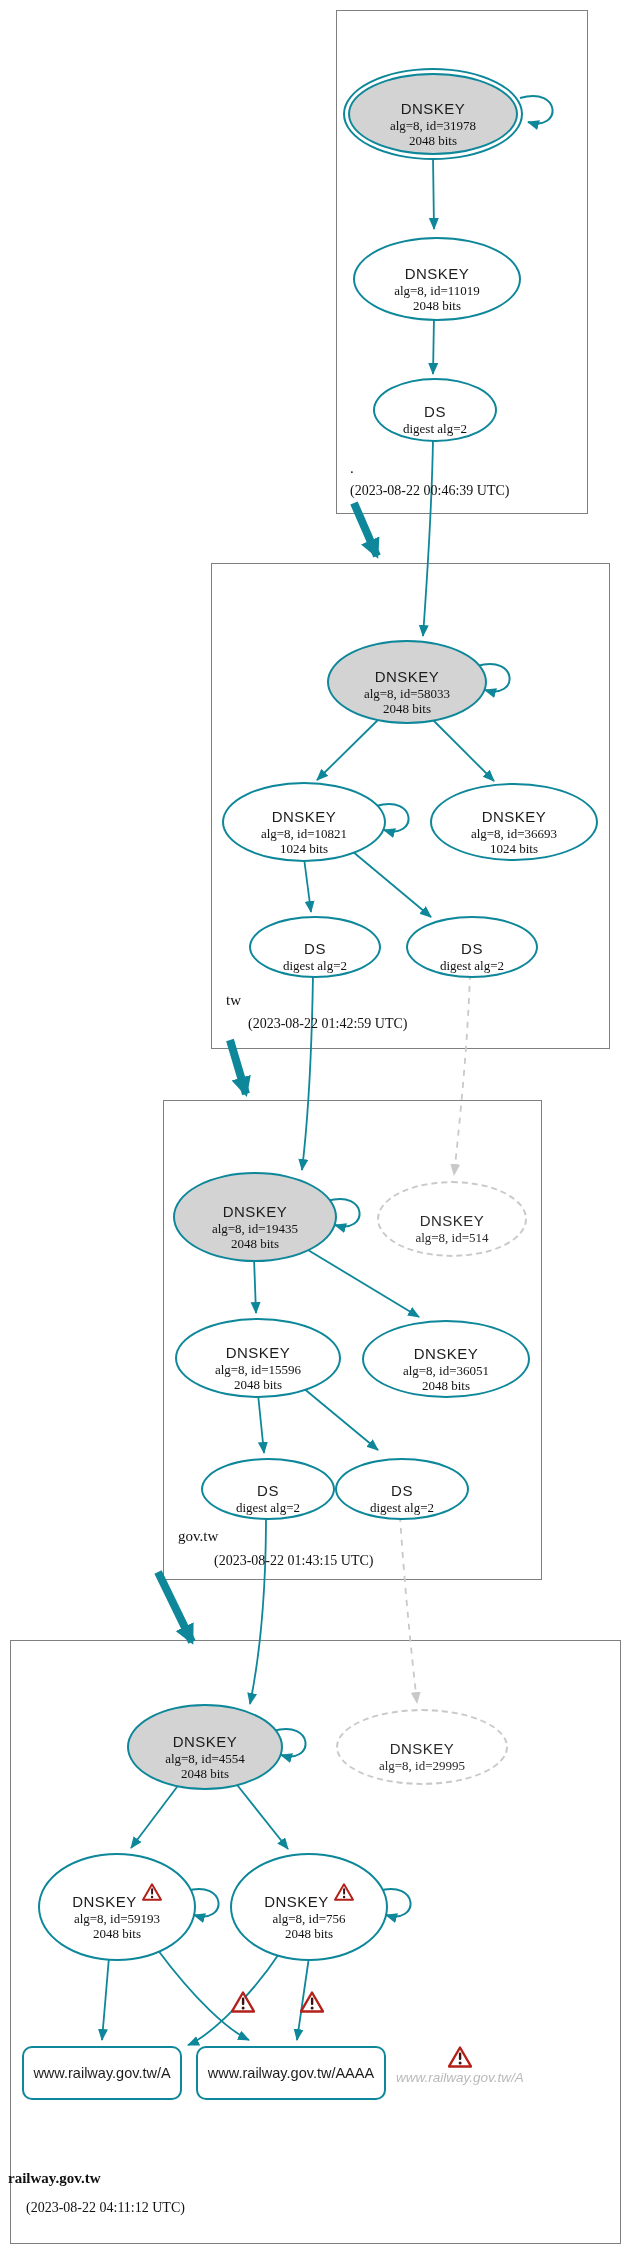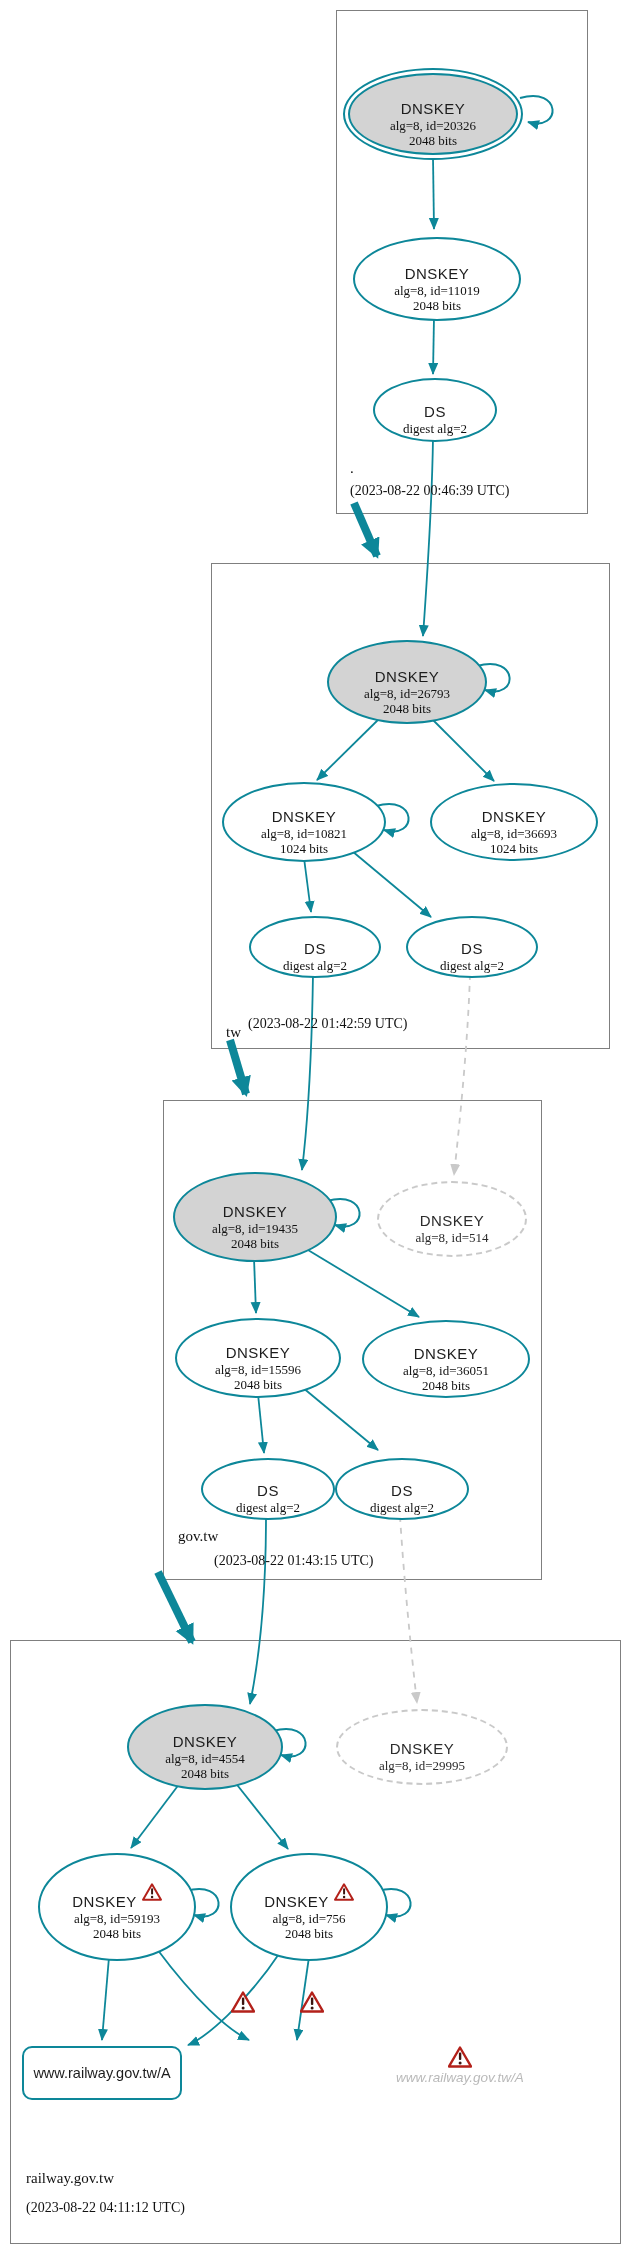--- a/index.html
+++ b/index.html
@@ -85,59 +85,59 @@
     <path d="M 186,1891 C 228,1879 228,1925 194,1915" fill="none" stroke="#0d8799" stroke-width="2" marker-end="url(#arw)"></path>
     <path d="M 378,1891 C 420,1879 420,1925 386,1915" fill="none" stroke="#0d8799" stroke-width="2" marker-end="url(#arw)"></path>
     <path d="M 109,1957 L 102,2040" fill="none" stroke="#0d8799" stroke-width="1.8" marker-end="url(#arw)"></path>
     <path d="M 157,1949 C 195,2000 228,2030 249,2040" fill="none" stroke="#0d8799" stroke-width="1.8" marker-end="url(#arw)"></path>
     <path d="M 281,1951 C 245,2005 205,2038 188,2045" fill="none" stroke="#0d8799" stroke-width="1.8" marker-end="url(#arw)"></path>
     <path d="M 309,1957 L 297,2040" fill="none" stroke="#0d8799" stroke-width="1.8" marker-end="url(#arw)"></path>
   </svg>
 
   <div class="node ellipse double" style="left:343px;top:68px;width:176px;height:88px;">
     <div class="t1">DNSKEY</div>
-    <div class="t2">alg=8, id=20326</div>
+    <div class="t2">alg=8, id=31978</div>
     <div class="t3">2048 bits</div>
   </div>
   <div class="node ellipse" style="left:353px;top:237px;width:164px;height:80px;">
     <div class="t1">DNSKEY</div>
     <div class="t2">alg=8, id=11019</div>
     <div class="t3">2048 bits</div>
   </div>
   <div class="node ellipse" style="left:373px;top:378px;width:120px;height:60px;">
     <div class="t1">DS</div>
     <div class="t2">digest alg=2</div>
   </div>
   <div class="zlabel" style="left:350px;top:460px;">.</div>
   <div class="zts" style="left:350px;top:483px;">(2023-08-22 00:46:39 UTC)</div>
 
   <div class="node ellipse grayfill" style="left:327px;top:640px;width:156px;height:80px;">
     <div class="t1">DNSKEY</div>
-    <div class="t2">alg=8, id=26793</div>
+    <div class="t2">alg=8, id=58033</div>
     <div class="t3">2048 bits</div>
   </div>
   <div class="node ellipse" style="left:222px;top:782px;width:160px;height:76px;">
     <div class="t1">DNSKEY</div>
     <div class="t2">alg=8, id=10821</div>
     <div class="t3">1024 bits</div>
   </div>
   <div class="node ellipse" style="left:430px;top:783px;width:164px;height:74px;">
     <div class="t1">DNSKEY</div>
     <div class="t2">alg=8, id=36693</div>
     <div class="t3">1024 bits</div>
   </div>
   <div class="node ellipse" style="left:249px;top:916px;width:128px;height:58px;">
     <div class="t1">DS</div>
     <div class="t2">digest alg=2</div>
   </div>
   <div class="node ellipse" style="left:406px;top:916px;width:128px;height:58px;">
     <div class="t1">DS</div>
     <div class="t2">digest alg=2</div>
   </div>
-  <div class="zlabel" style="left:226px;top:992px;margin-top:32px;">tw</div>
+  <div class="zlabel" style="left:226px;top:992px;">tw</div>
   <div class="zts" style="left:226px;top:1016px;margin-left:22px;">(2023-08-22 01:42:59 UTC)</div>
 
   <div class="node ellipse grayfill" style="left:173px;top:1172px;width:160px;height:86px;">
     <div class="t1">DNSKEY</div>
     <div class="t2">alg=8, id=19435</div>
     <div class="t3">2048 bits</div>
   </div>
   <div class="node dashed" style="left:377px;top:1181px;width:146px;height:72px;border-radius:50%;">
     <div class="t1">DNSKEY</div>
     <div class="t2">alg=8, id=514</div>
@@ -210,26 +210,29 @@
     <svg viewBox="0 0 24 22" width="24" height="22">
       <path d="M12 1.5 L23 20.5 H1 Z" fill="#fff" stroke="#b3211a" stroke-width="2.4" stroke-linejoin="round"></path>
       <rect x="10.9" y="6.5" width="2.4" height="7.5" rx="1" fill="#3a1410"></rect>
       <circle cx="12.1" cy="17" r="1.5" fill="#3a1410"></circle>
     </svg>
   </div>
 
   <div class="rrbox" style="left:22px;top:2046px;width:156px;height:50px;">
     <span>www.railway.gov.tw/A</span>
   </div>
+  <div class="rrbox" style="left:196px;top:2046px;width:186px;height:50px;">
+    <span>www.railway.gov.tw/AAAA</span>
+  </div>
 
   <div class="rrerr" style="left:390px;top:2046px;width:140px;">
     <svg viewBox="0 0 24 22" width="24" height="22">
       <path d="M12 1.5 L23 20.5 H1 Z" fill="#fff" stroke="#b3211a" stroke-width="2.4" stroke-linejoin="round"></path>
       <rect x="10.9" y="6.5" width="2.4" height="7.5" rx="1" fill="#3a1410"></rect>
       <circle cx="12.1" cy="17" r="1.5" fill="#3a1410"></circle>
     </svg>
     <div class="errtext">www.railway.gov.tw/A</div>
   </div>
 
-  <div class="zlabel" style="left:26px;top:2170px;">railway.gov.tw</div>
+  <div class="zlabel" style="left:8px;top:2170px;font-weight:bold;">railway.gov.tw</div>
   <div class="zts" style="left:26px;top:2200px;">(2023-08-22 04:11:12 UTC)</div>
 
 </div>
 
 </body></html>

